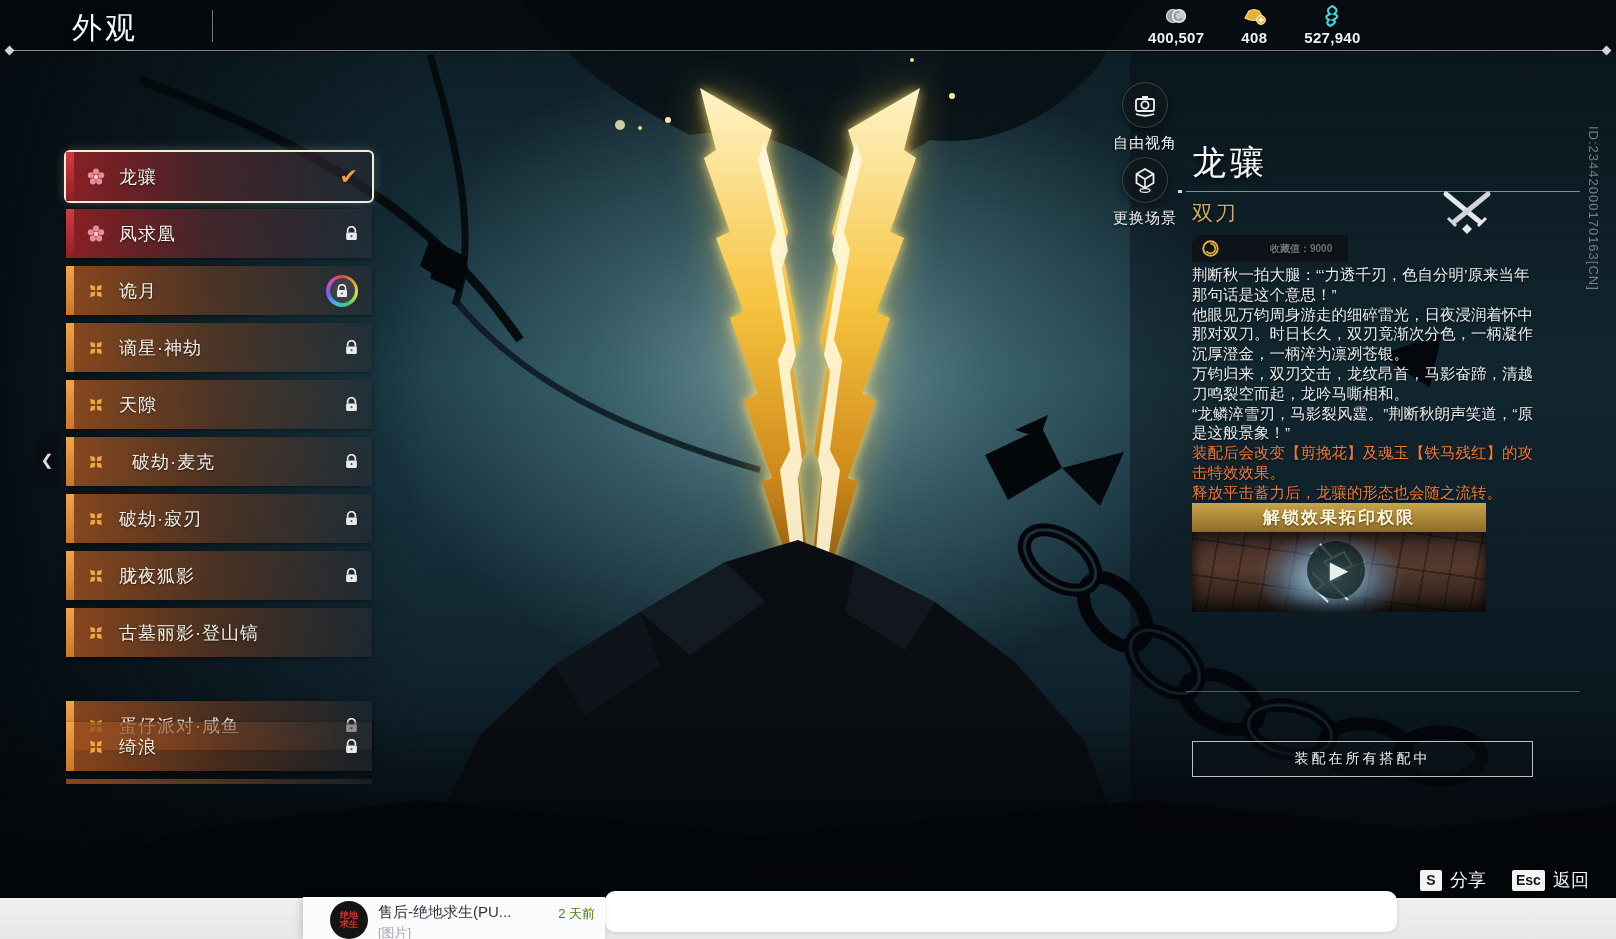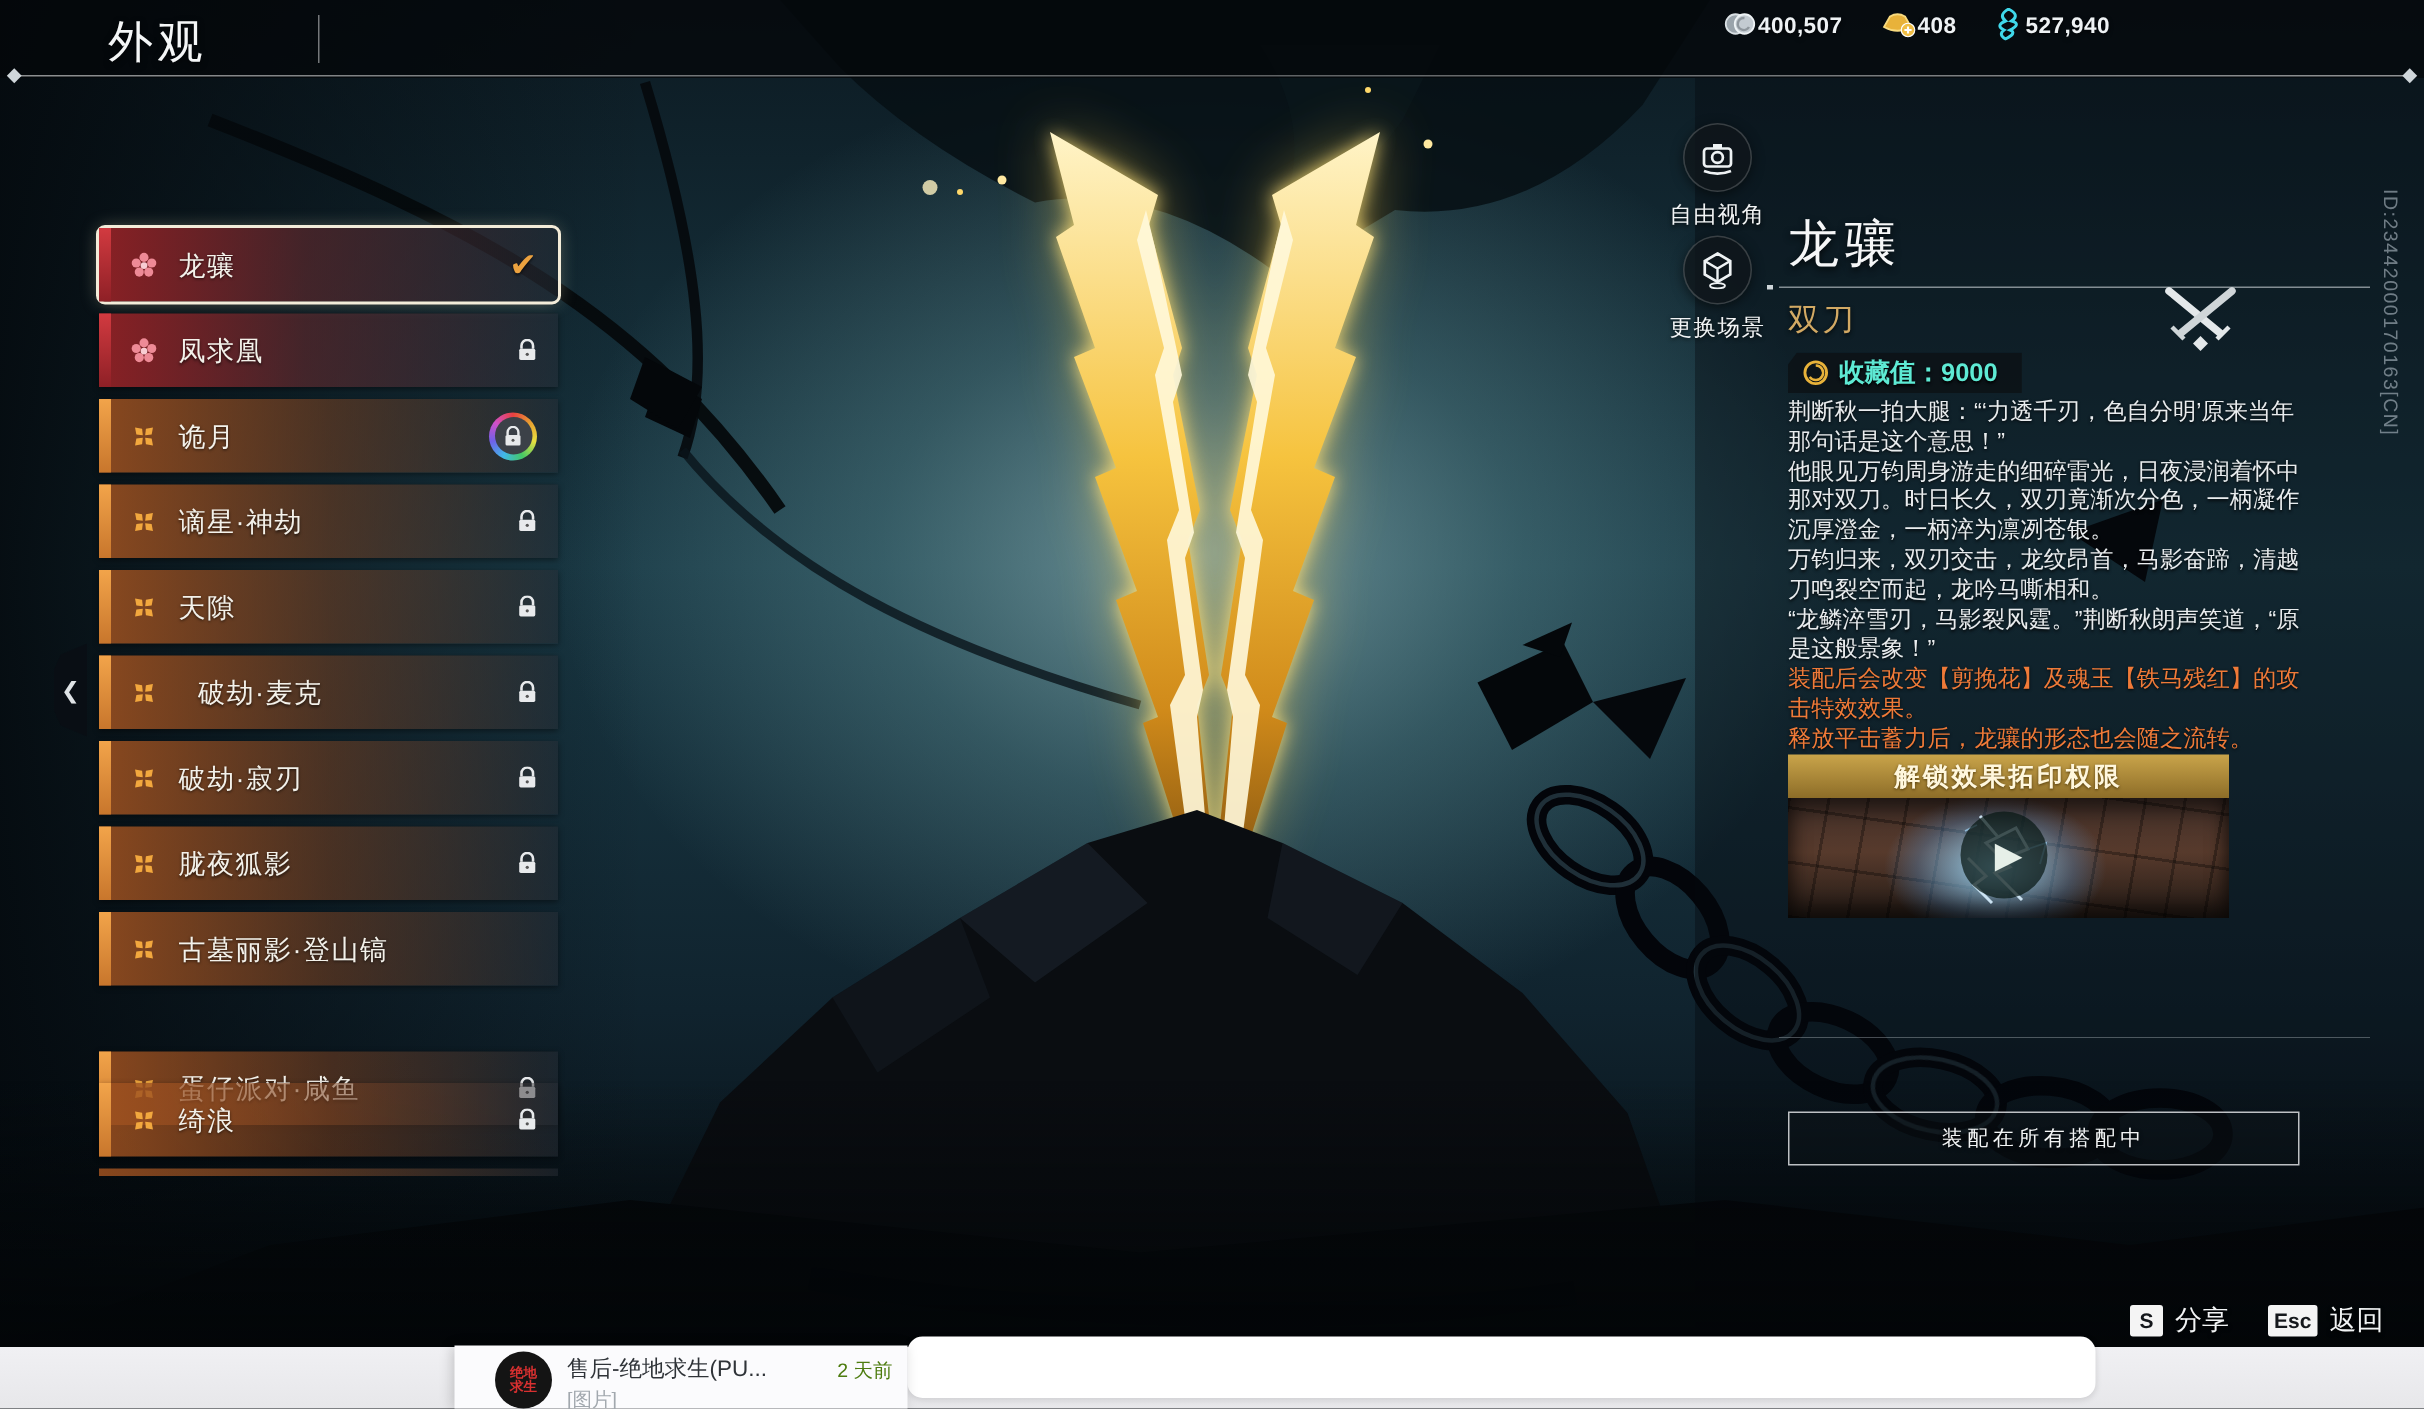--- a/index.html
+++ b/index.html
@@ -6,21 +6,21 @@
   *{box-sizing:border-box;font-family:"Liberation Sans","DejaVu Sans",sans-serif;}
   .stage{position:relative;width:1616px;height:939px;overflow:hidden;background:#0b151c;}
   .scene{position:absolute;left:0;top:0;}
 
   
   .page-title{position:absolute;left:72px;top:8px;font-size:30px;color:#f4f6f7;letter-spacing:3px;text-shadow:0 1px 4px rgba(0,0,0,.7);}
   .title-vline{position:absolute;left:212px;top:10px;width:1px;height:32px;background:rgba(255,255,255,.45);}
   .top-line{position:absolute;left:10px;top:50px;width:1596px;height:1px;background:linear-gradient(90deg,rgba(255,255,255,.55),rgba(255,255,255,.35) 50%,rgba(255,255,255,.55));}
   .line-dia{position:absolute;top:47px;width:7px;height:7px;background:#cfd6da;transform:rotate(45deg);}
   .currencies{position:absolute;left:1148px;top:5px;display:flex;gap:24px;}
-  .cur{display:flex;flex-direction:row;align-items:center;min-width:52px;cursor:pointer;}
+  .cur{display:flex;flex-direction:column;align-items:center;min-width:52px;cursor:pointer;}
   .cur .val{margin-top:2px;font-size:15px;font-weight:600;color:#eef2f4;text-shadow:0 1px 3px rgba(0,0,0,.8);letter-spacing:.3px;}
 
   
   .s-row{position:absolute;left:66px;width:306px;height:49px;display:flex;align-items:center;cursor:pointer;box-shadow:0 1px 4px rgba(0,0,0,.45);}
   .s-row.red{background:linear-gradient(90deg,rgba(152,34,38,.9),rgba(100,42,46,.62) 45%,rgba(38,46,56,.55));}
   .s-row.orange{background:linear-gradient(90deg,rgba(160,82,32,.85),rgba(122,66,34,.55) 50%,rgba(40,46,54,.5));}
   .s-row .bar{position:absolute;left:0;top:0;bottom:0;width:8px;}
   .s-row.red .bar{background:linear-gradient(180deg,#d23a40,#8e2026);}
   .s-row.orange .bar{background:linear-gradient(180deg,#f2a44a,#c8762c);}
   .s-row.selected{outline:2px solid #f3ecd9;border-radius:4px;box-shadow:0 0 12px rgba(255,240,200,.35),0 1px 4px rgba(0,0,0,.5);}
@@ -38,21 +38,21 @@
   .fbtn .circ{width:46px;height:46px;border-radius:50%;background:rgba(16,22,26,.78);border:1px solid rgba(255,255,255,.18);display:flex;align-items:center;justify-content:center;box-shadow:0 2px 8px rgba(0,0,0,.5);}
   .fbtn .flab{margin-top:6px;font-size:15px;color:#f2f4f5;text-shadow:0 1px 3px rgba(0,0,0,.85);letter-spacing:1px;}
 
   
   .d-title{position:absolute;left:1192px;top:140px;font-size:34px;color:#f5f6f7;letter-spacing:4px;text-shadow:0 2px 5px rgba(0,0,0,.8);}
   .d-line1{position:absolute;left:1186px;top:191px;width:394px;height:1px;background:rgba(230,235,238,.55);}
   .d-line1 .nub{position:absolute;left:-8px;top:-1px;width:4px;height:3px;background:#cfd6da;}
   .d-sub{position:absolute;left:1192px;top:199px;font-size:21px;color:#d2a964;letter-spacing:2px;text-shadow:0 1px 3px rgba(0,0,0,.8);}
   .d-wicon{position:absolute;left:1438px;top:190px;}
   .d-badge{position:absolute;left:1192px;top:235px;height:27px;display:flex;align-items:center;gap:7px;padding:0 16px 0 10px;background:rgba(12,12,14,.6);clip-path:polygon(6px 0,100% 0,100% 100%,0 100%,0 8px);}
-  .d-badge .blab{font-size:17px;font-weight:700;color:#5eead4;text-shadow:0 1px 2px #000;}
+  .d-badge .blab{font-size:10px;font-weight:700;color:#737373;text-shadow:0 1px 2px #000;margin-left:44px;}
   .d-lore{position:absolute;left:1192px;top:265px;width:344px;}
   .d-lore p{margin:0;font-size:15.5px;line-height:19.8px;color:#e9ecee;text-shadow:0 1px 2px rgba(0,0,0,.85);}
   .d-lore p.fx{color:#ef7a38;}
   .d-banner{position:absolute;left:1192px;top:503px;width:294px;height:29px;background:linear-gradient(180deg,#c9a44a,#8d6d28);display:flex;align-items:center;justify-content:center;font-size:17px;font-weight:700;color:#fff7dd;letter-spacing:2px;text-shadow:0 1px 2px rgba(60,40,0,.8);cursor:pointer;}
   .d-video{position:absolute;left:1192px;top:532px;width:294px;height:80px;cursor:pointer;overflow:hidden;
     background:
       radial-gradient(95px 62px at 47% 58%,rgba(165,225,255,.9),rgba(90,160,225,.3) 55%,transparent 78%),
       repeating-linear-gradient(100deg,rgba(0,0,0,.3) 0 2px,transparent 2px 26px),
       repeating-linear-gradient(8deg,rgba(0,0,0,.3) 0 2px,transparent 2px 36px),
       linear-gradient(180deg,#44312a,#573a2c 45%,#241b16);

